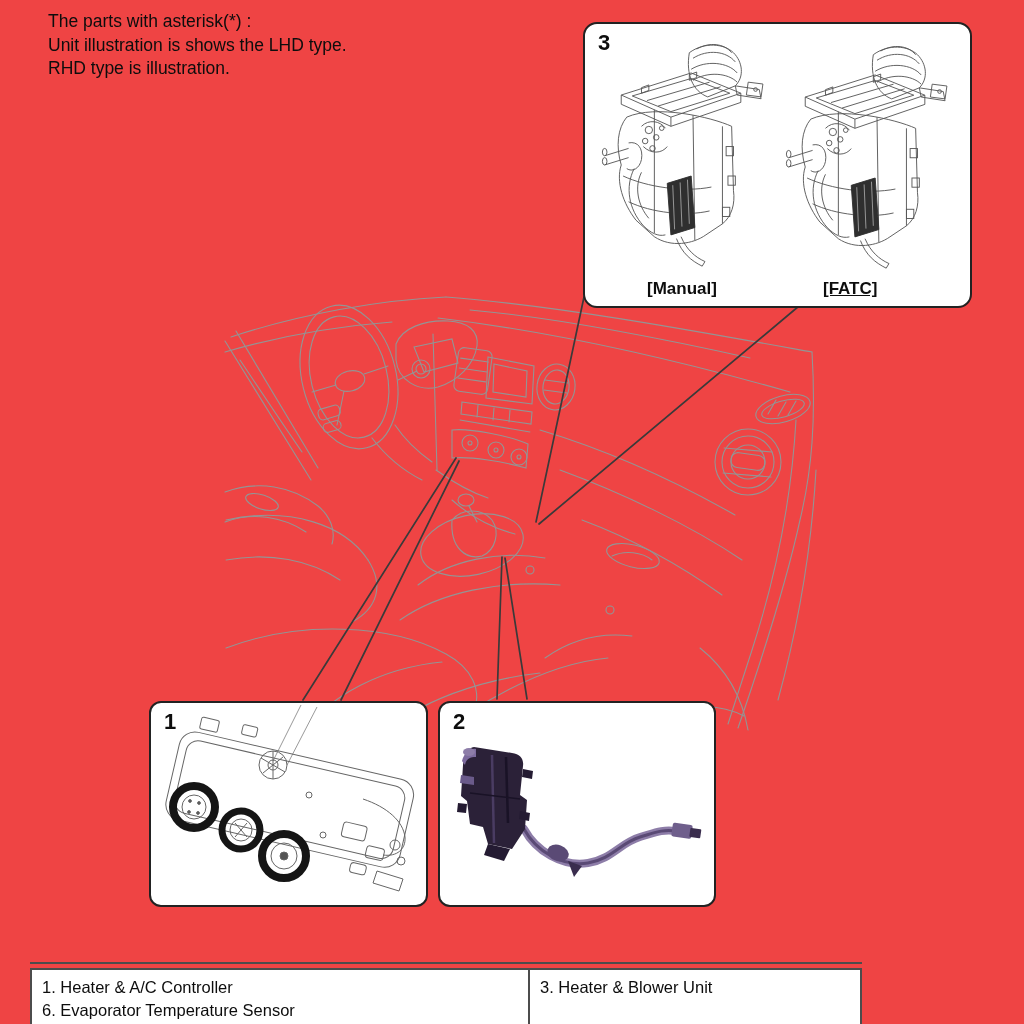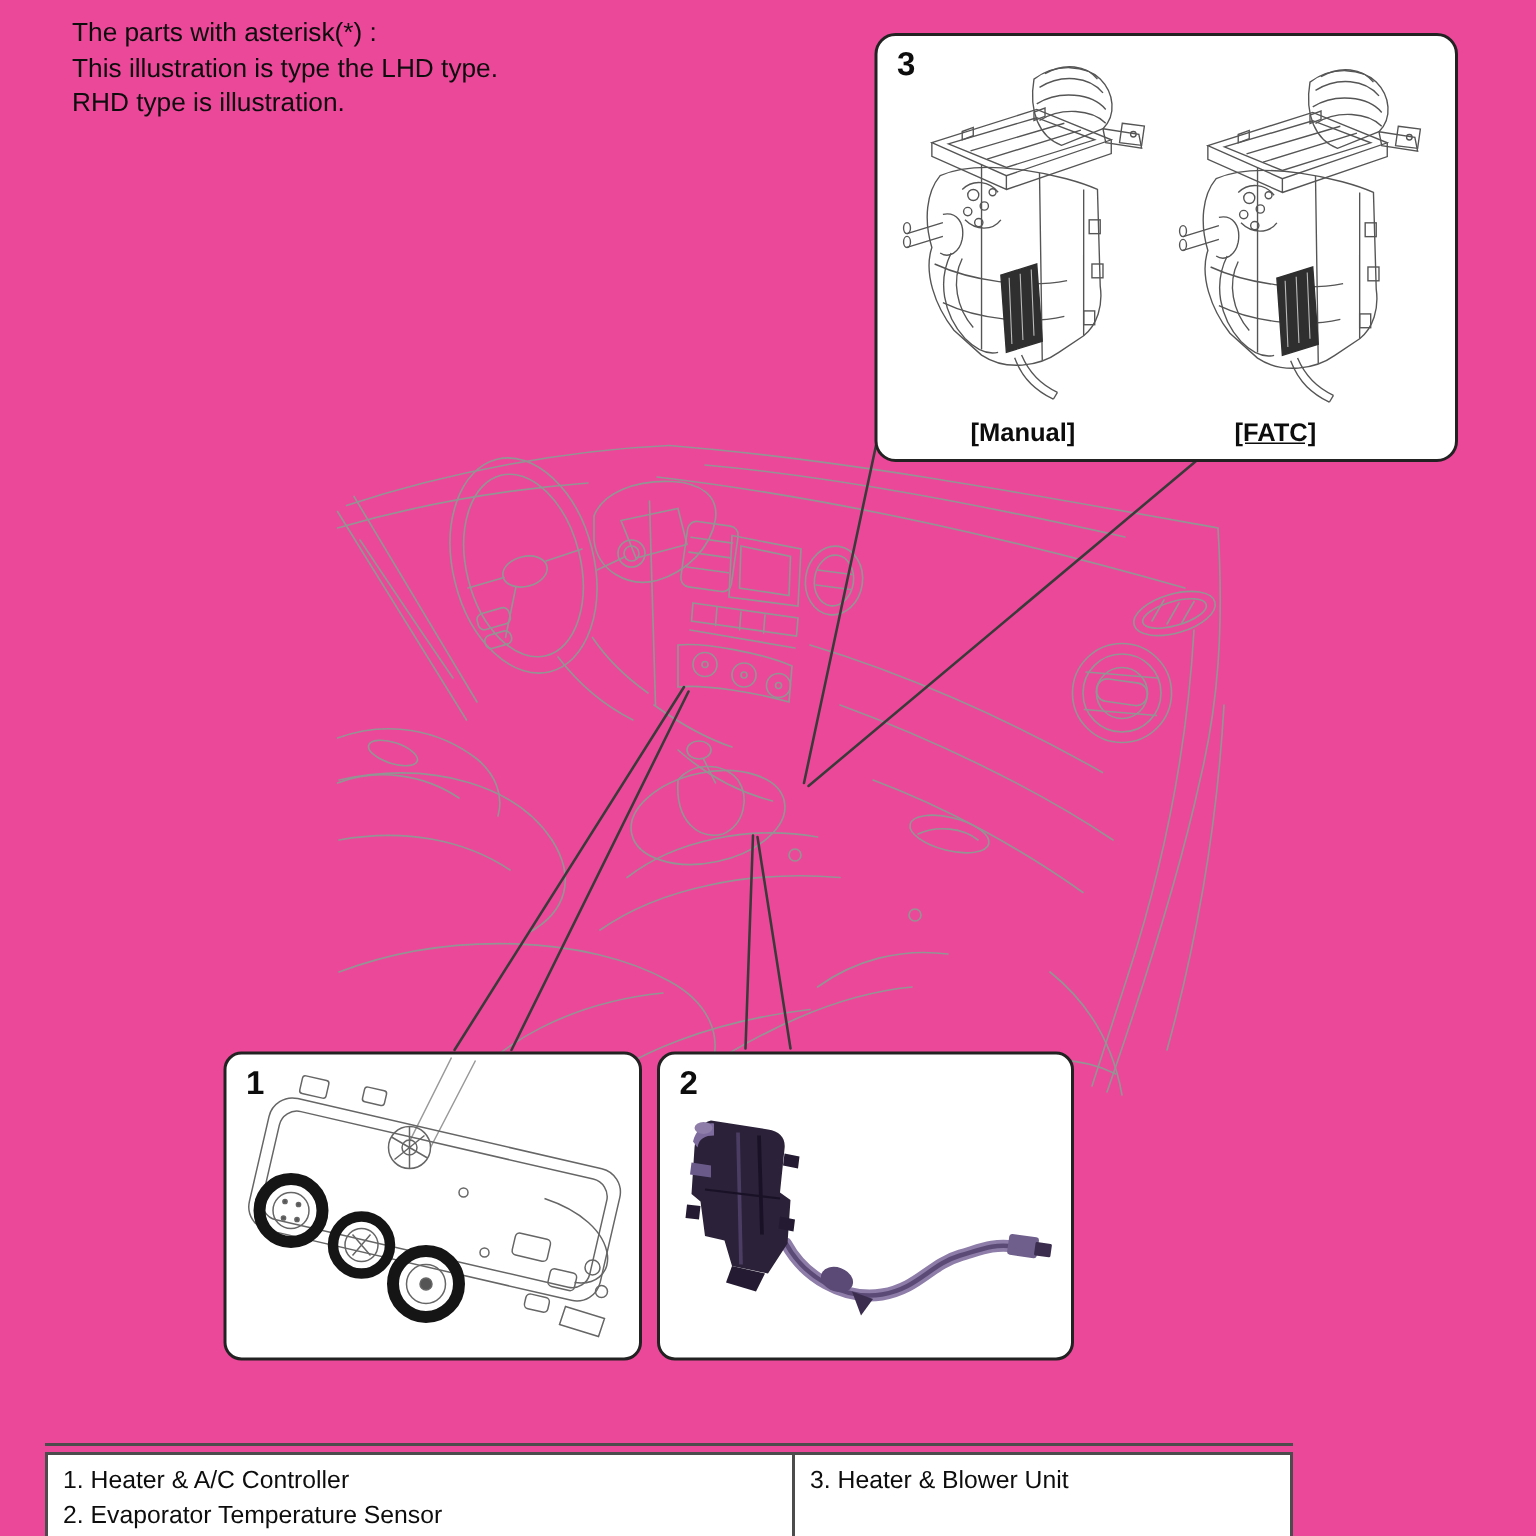--- a/index.html
+++ b/index.html
@@ -1,17 +1,17 @@
 <!DOCTYPE html>
 <html><head>
 <meta charset="utf-8">
 <style>
   html,body{margin:0;padding:0;background:#fff;}
   .page{
-    position:relative;width:1024px;height:1024px;background:#ec4899;overflow:hidden;
+    position:relative;width:1024px;height:1024px;background:#ef4444;overflow:hidden;
     font-family:"Liberation Sans","DejaVu Sans",sans-serif;color:#111;
   }
   .note{position:absolute;left:48px;top:10px;font-size:17.5px;line-height:23.5px;color:#0d0d0d;}
   .note span{display:block;white-space:nowrap;}
 
   svg{position:absolute;left:0;top:0;}
   .art-layer{z-index:1;}
 
   .callout-box{
     position:absolute;background:#fff;border:2px solid #222;border-radius:14px;z-index:2;
@@ -30,21 +30,21 @@
   .legend .cell-right{flex:1 1 auto;}
   .legend .cell span{display:block;white-space:nowrap;}
 </style>
 </head>
 <body>
 
 <div class="page">
 
   <div class="note">
     <span>The parts with asterisk(*) :</span>
-    <span>This illustration is type the LHD type.</span>
+    <span>Unit illustration is shows the LHD type.</span>
     <span>RHD type is illustration.</span>
   </div>
 
   <svg class="art-layer" width="1024" height="1024" viewBox="0 0 1024 1024">
     <g fill="none" stroke="#949494" stroke-width="1.1" stroke-linecap="round">
 
       <path d="M231,337 C300,314 380,300 446,297"></path>
       <path d="M225,352 C280,336 340,326 392,322"></path>
       <path d="M225,341 L311,480"></path>
       <path d="M236,331 L318,468"></path>
@@ -275,21 +275,21 @@
       <path d="M66,54 L68,120" stroke="#191226" stroke-width="2.5" fill="none"></path>
       <path d="M30,90 L80,96" stroke="#191226" stroke-width="1.5" fill="none"></path>
     </svg>
   </div>
 
   <div class="legend">
     <div class="toprule"></div>
     <div class="tbl">
       <div class="cell cell-left">
         <span>1. Heater &amp; A/C Controller</span>
-        <span>2. Evaporator Temperature Sensor</span>
+        <span>6. Evaporator Temperature Sensor</span>
       </div>
       <div class="cell cell-right">
         <span>3. Heater &amp; Blower Unit</span>
       </div>
     </div>
   </div>
 
 </div>
 
 </body></html>

